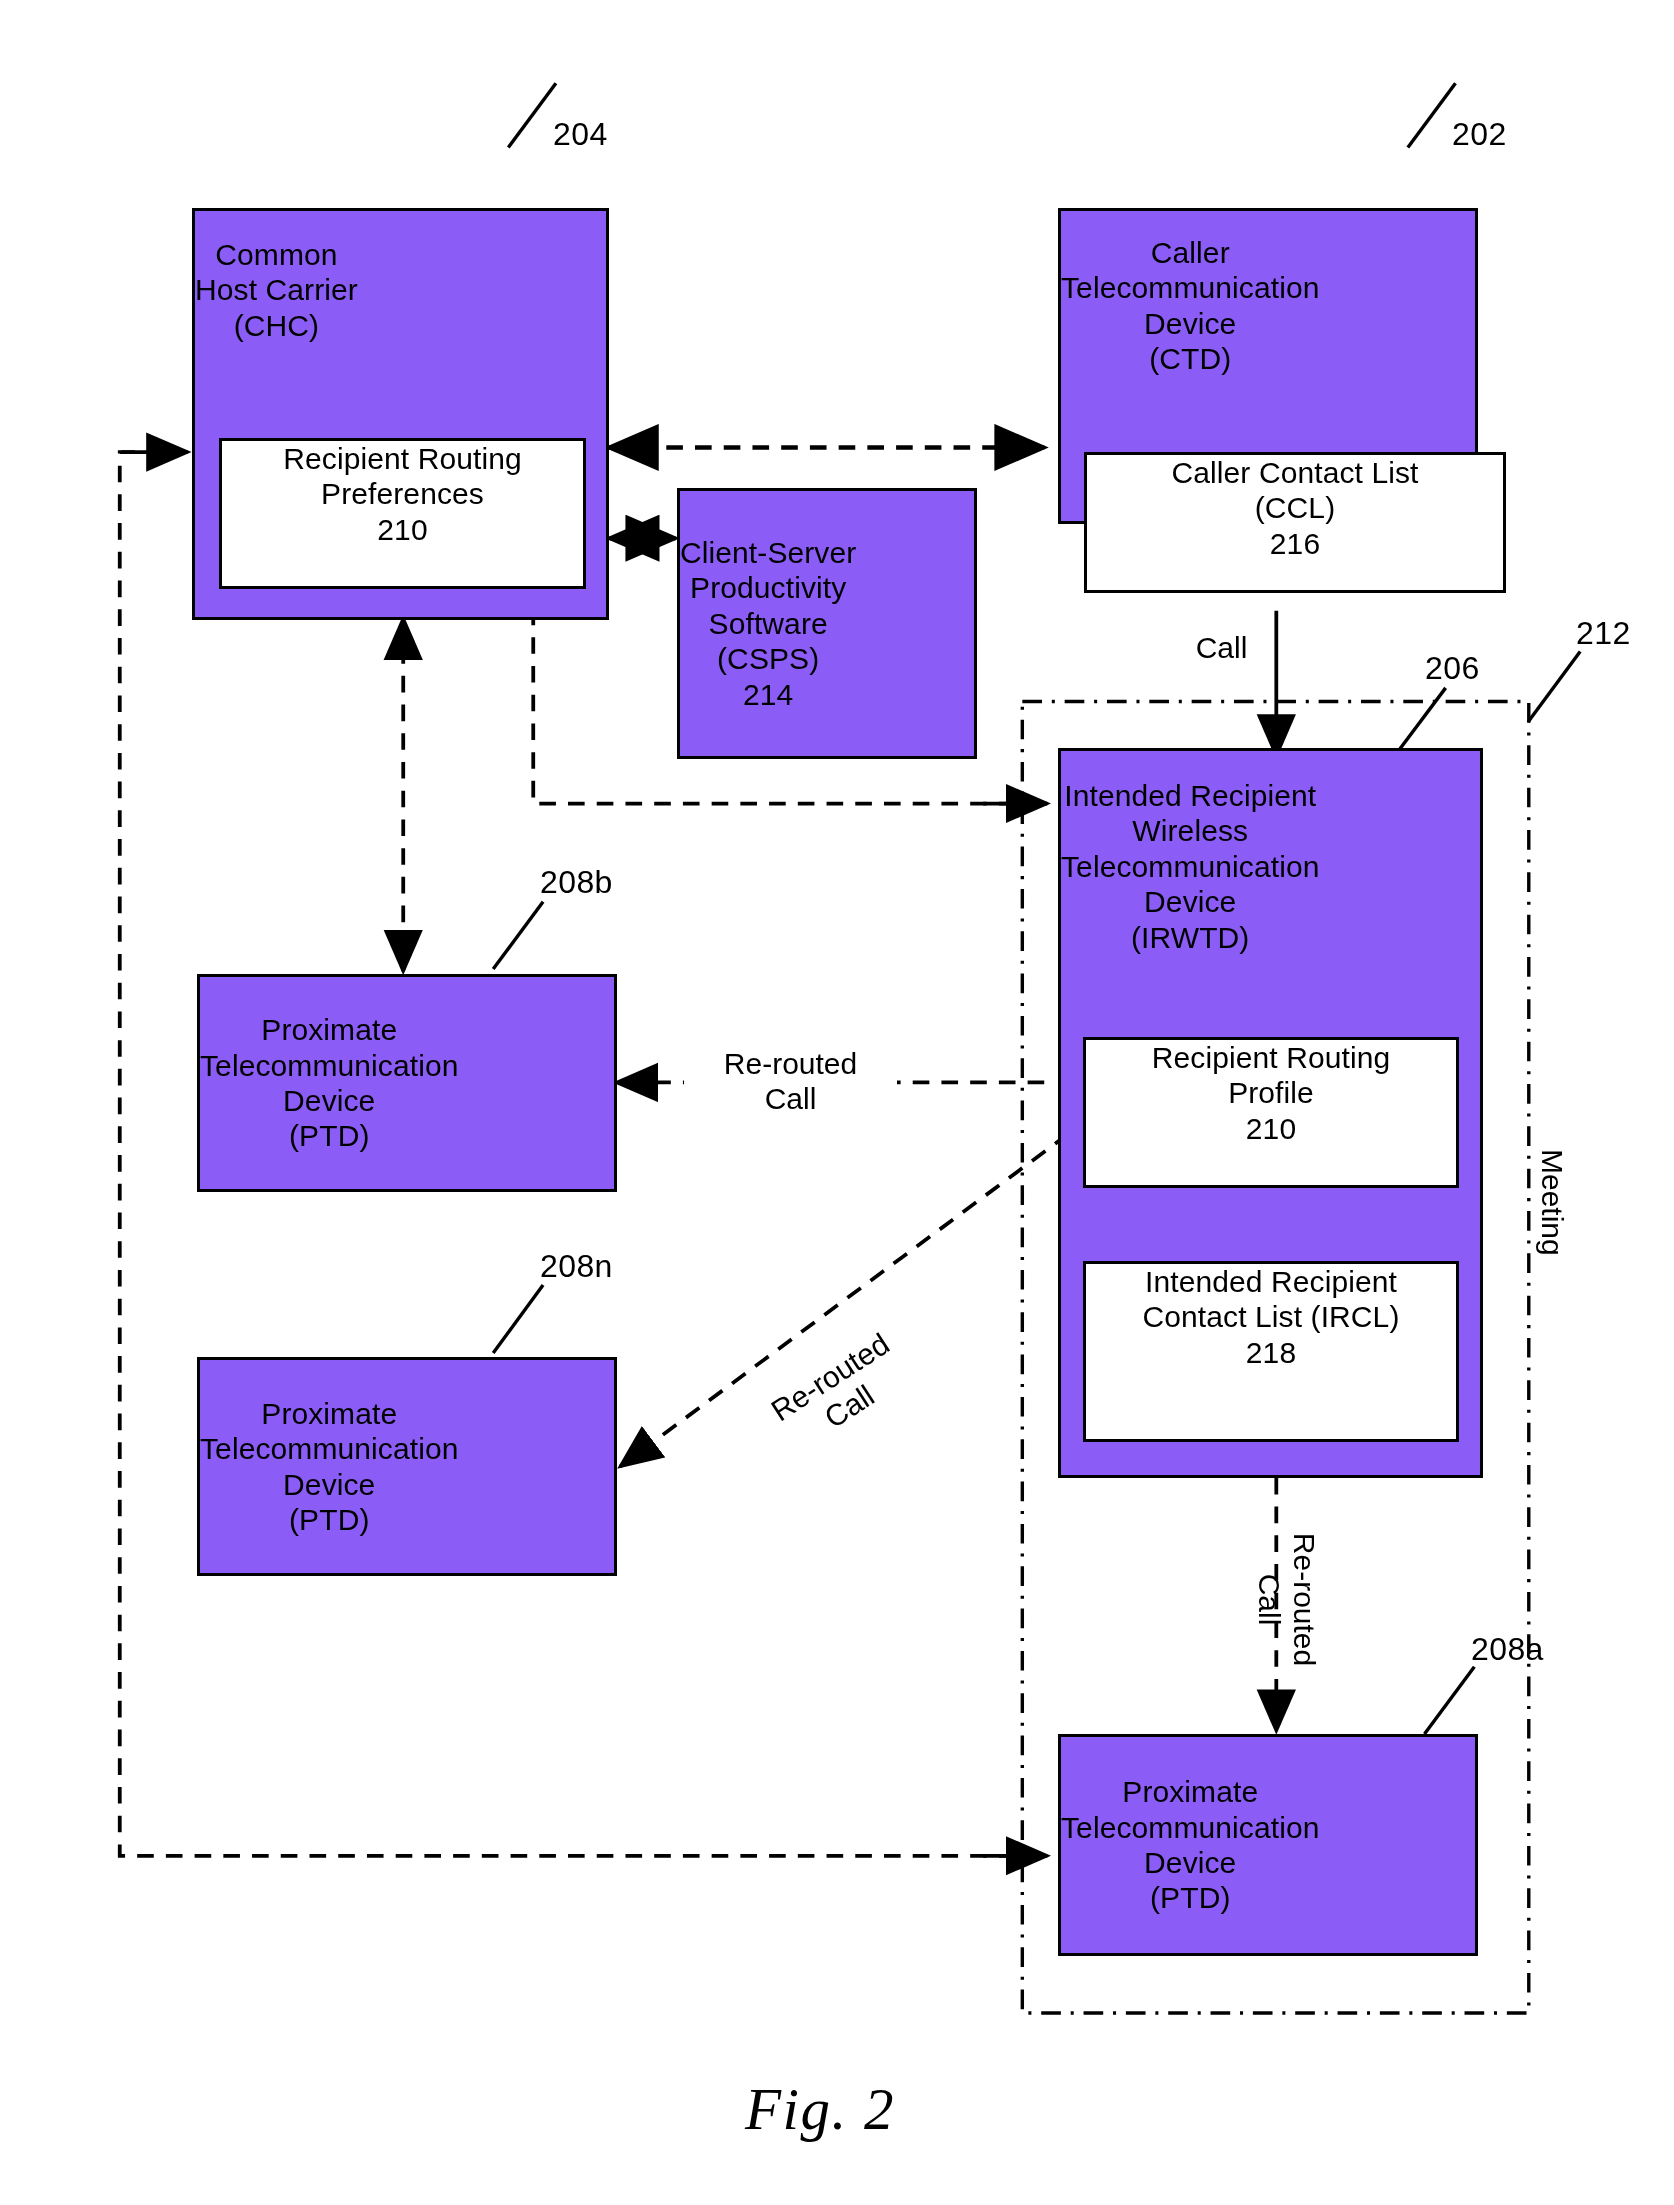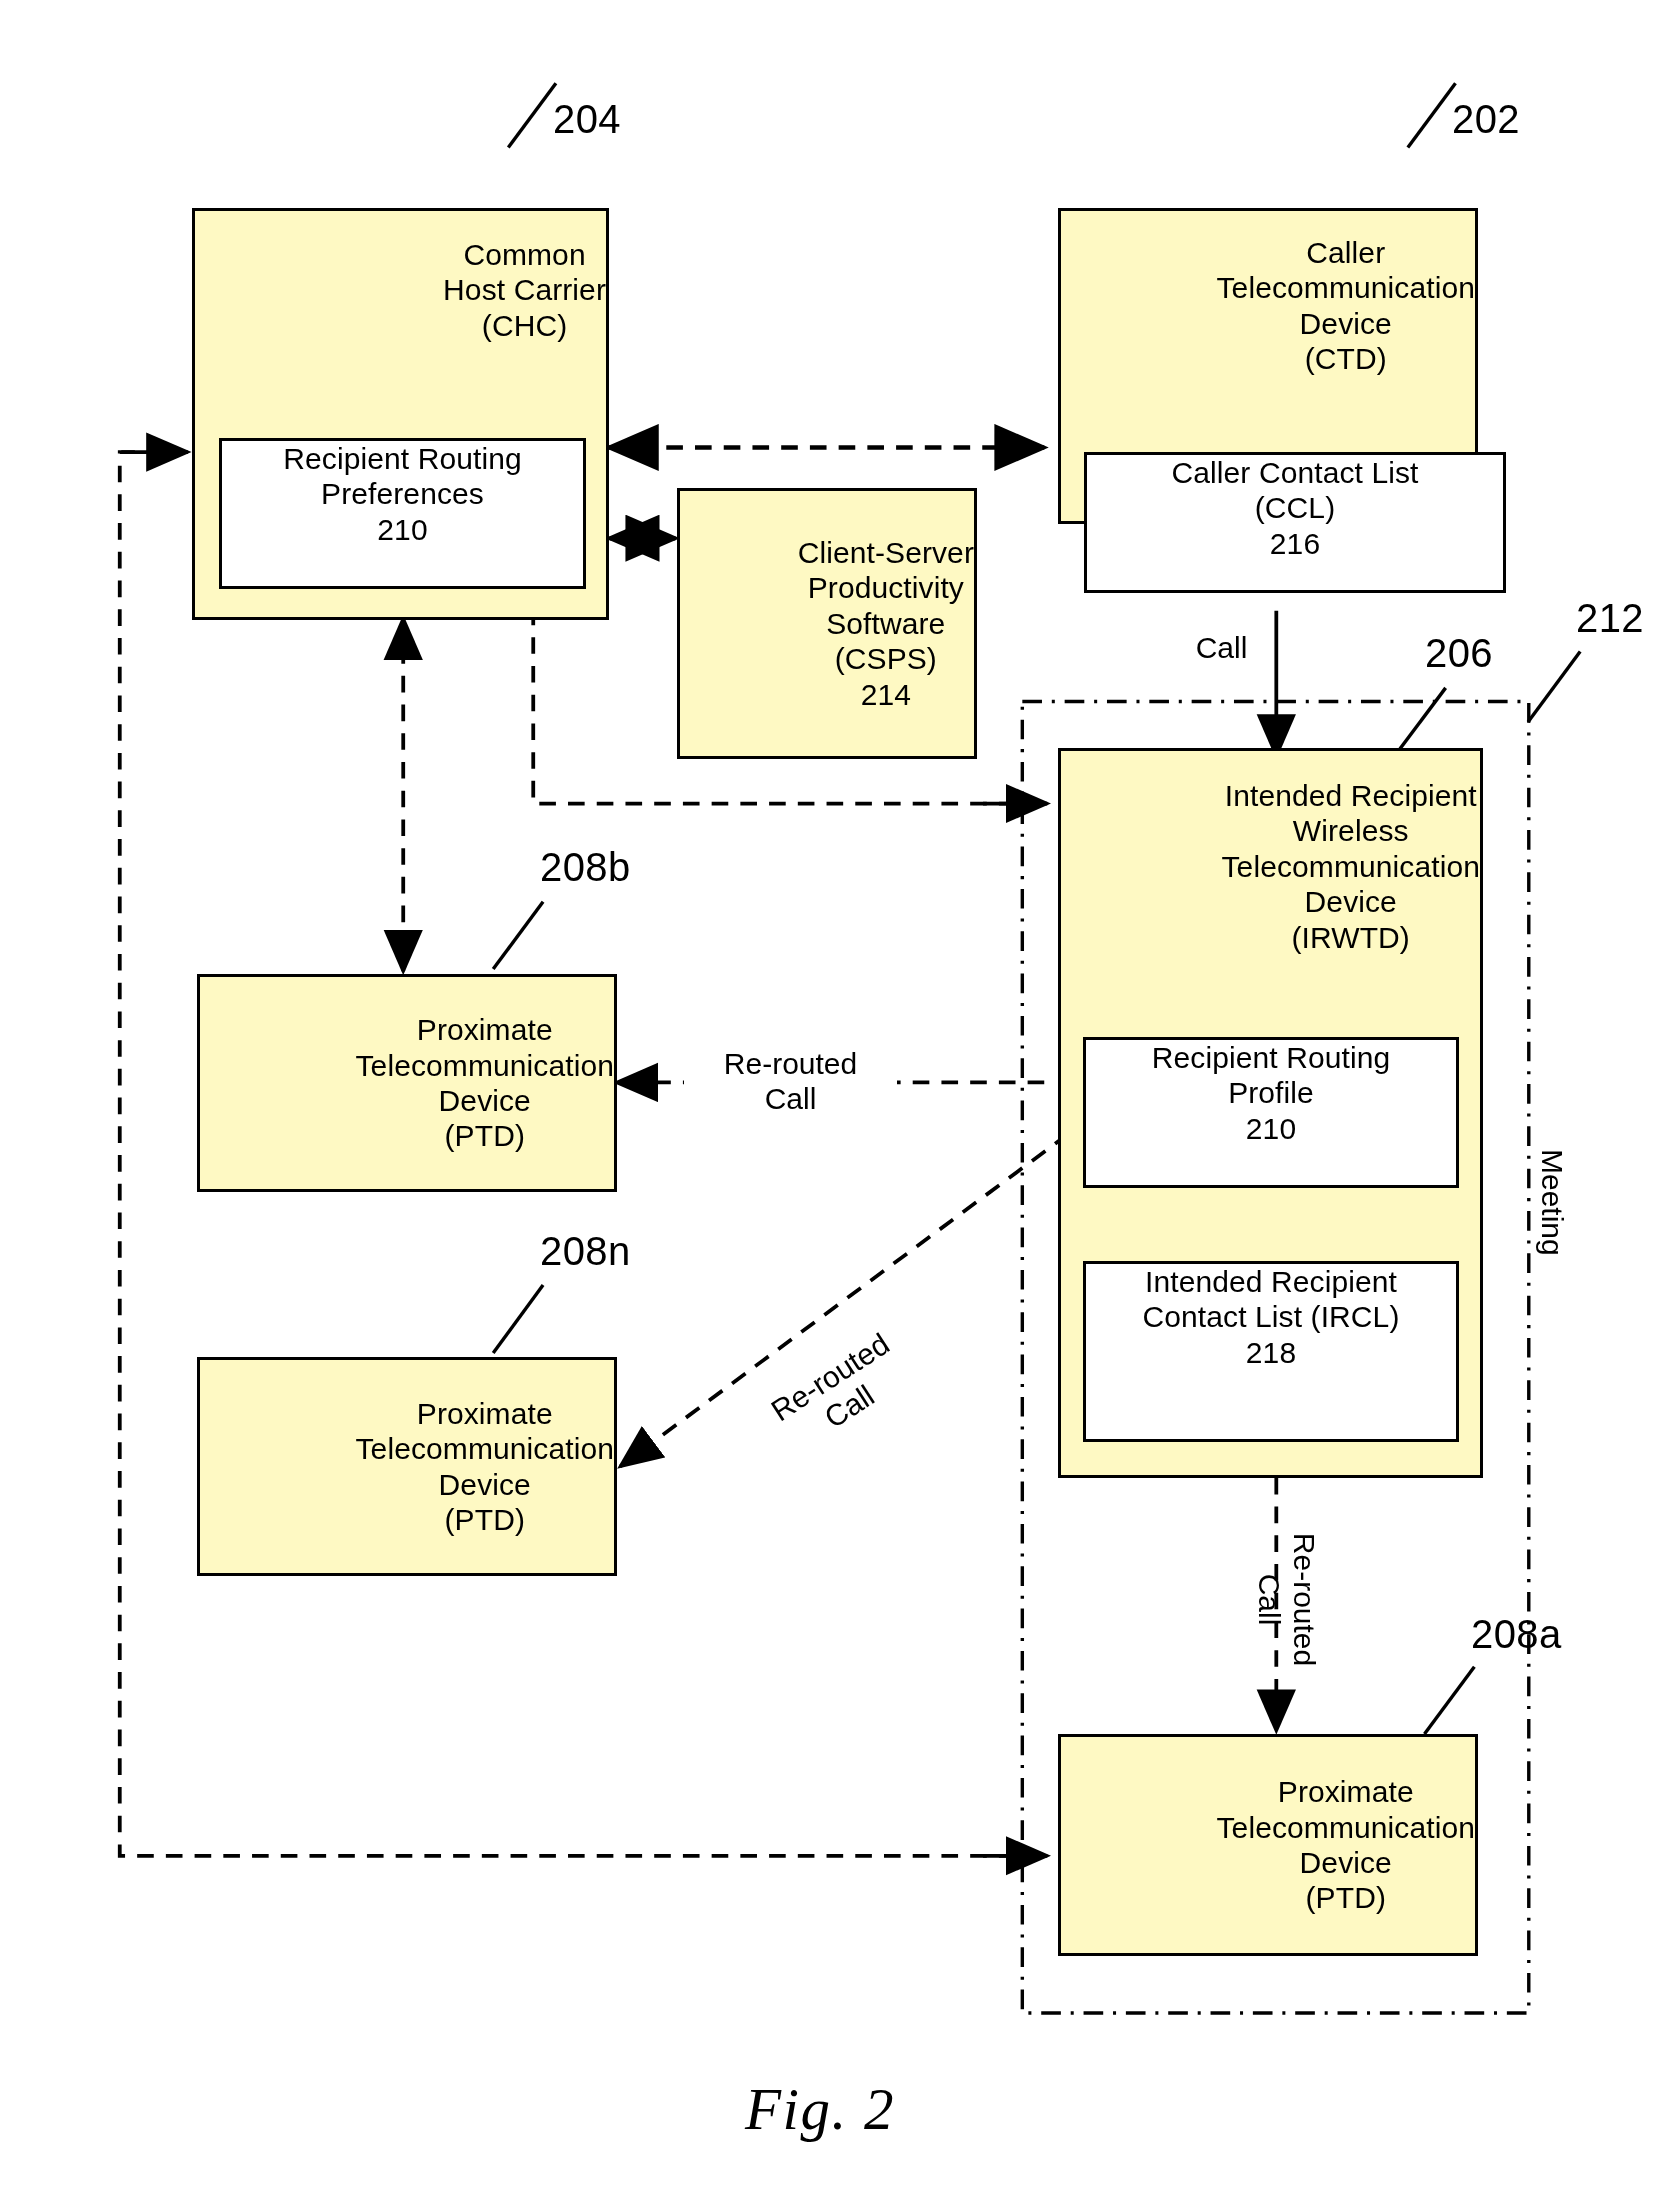--- a/index.html
+++ b/index.html
@@ -22,24 +22,24 @@
     top: 0;
     left: 0;
     width: 1675px;
     height: 2205px;
     pointer-events: none;
   }
   .box {
     position: absolute;
     box-sizing: border-box;
     border: 3px solid #000;
-    background: #fef9c3;
+    background: #8b5cf6;
     display: flex;
     flex-direction: column;
-    align-items: flex-end;
+    align-items: flex-start;
     text-align: center;
     line-height: 1.18;
   }
   .box.center {
     justify-content: center;
   }
   .boxtext {
     font-size: 30px;
     white-space: pre-line;
     letter-spacing: 0.1px;
@@ -50,23 +50,24 @@
     border: 3px solid #000;
     background: #fff;
     display: flex;
     align-items: flex-start;
     justify-content: center;
     text-align: center;
     line-height: 1.18;
   }
   .refnum {
     position: absolute;
-    font-size: 40px;
+    font-size: 32px;
     letter-spacing: 0.4px;
     white-space: nowrap;
+    margin-top: 19px;
   }
   .edgelabel {
     position: absolute;
     font-size: 30px;
     text-align: center;
     line-height: 1.15;
     white-space: pre-line;
     background: transparent;
   }
   .rot-cw {

